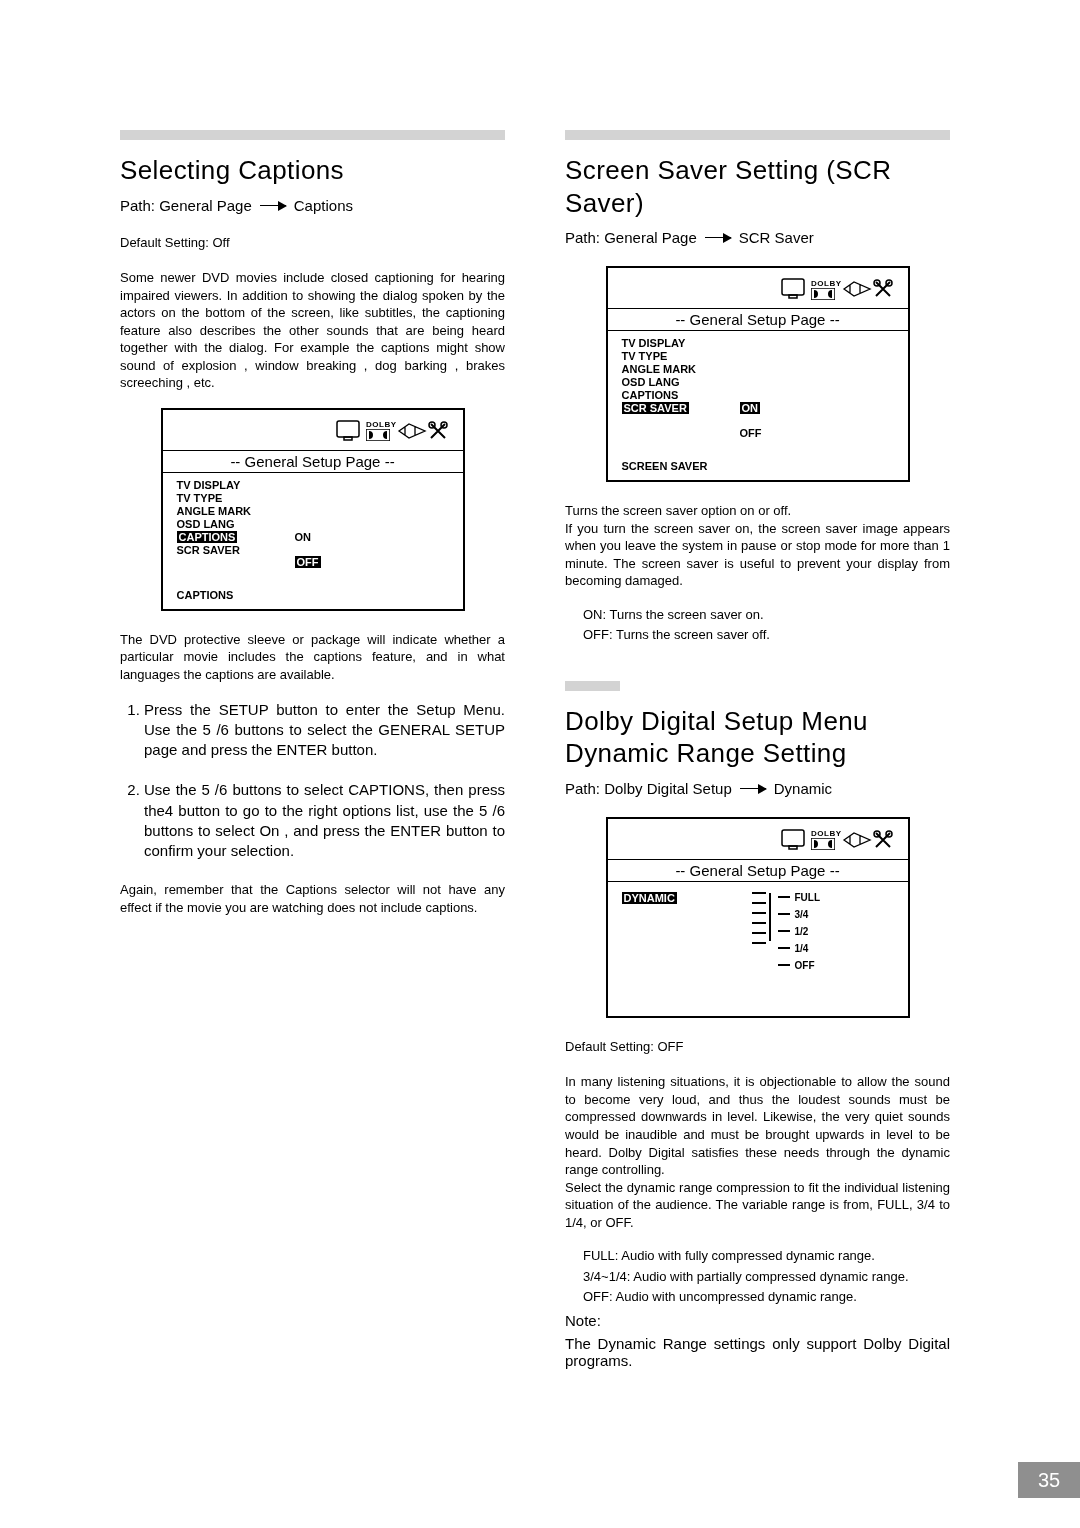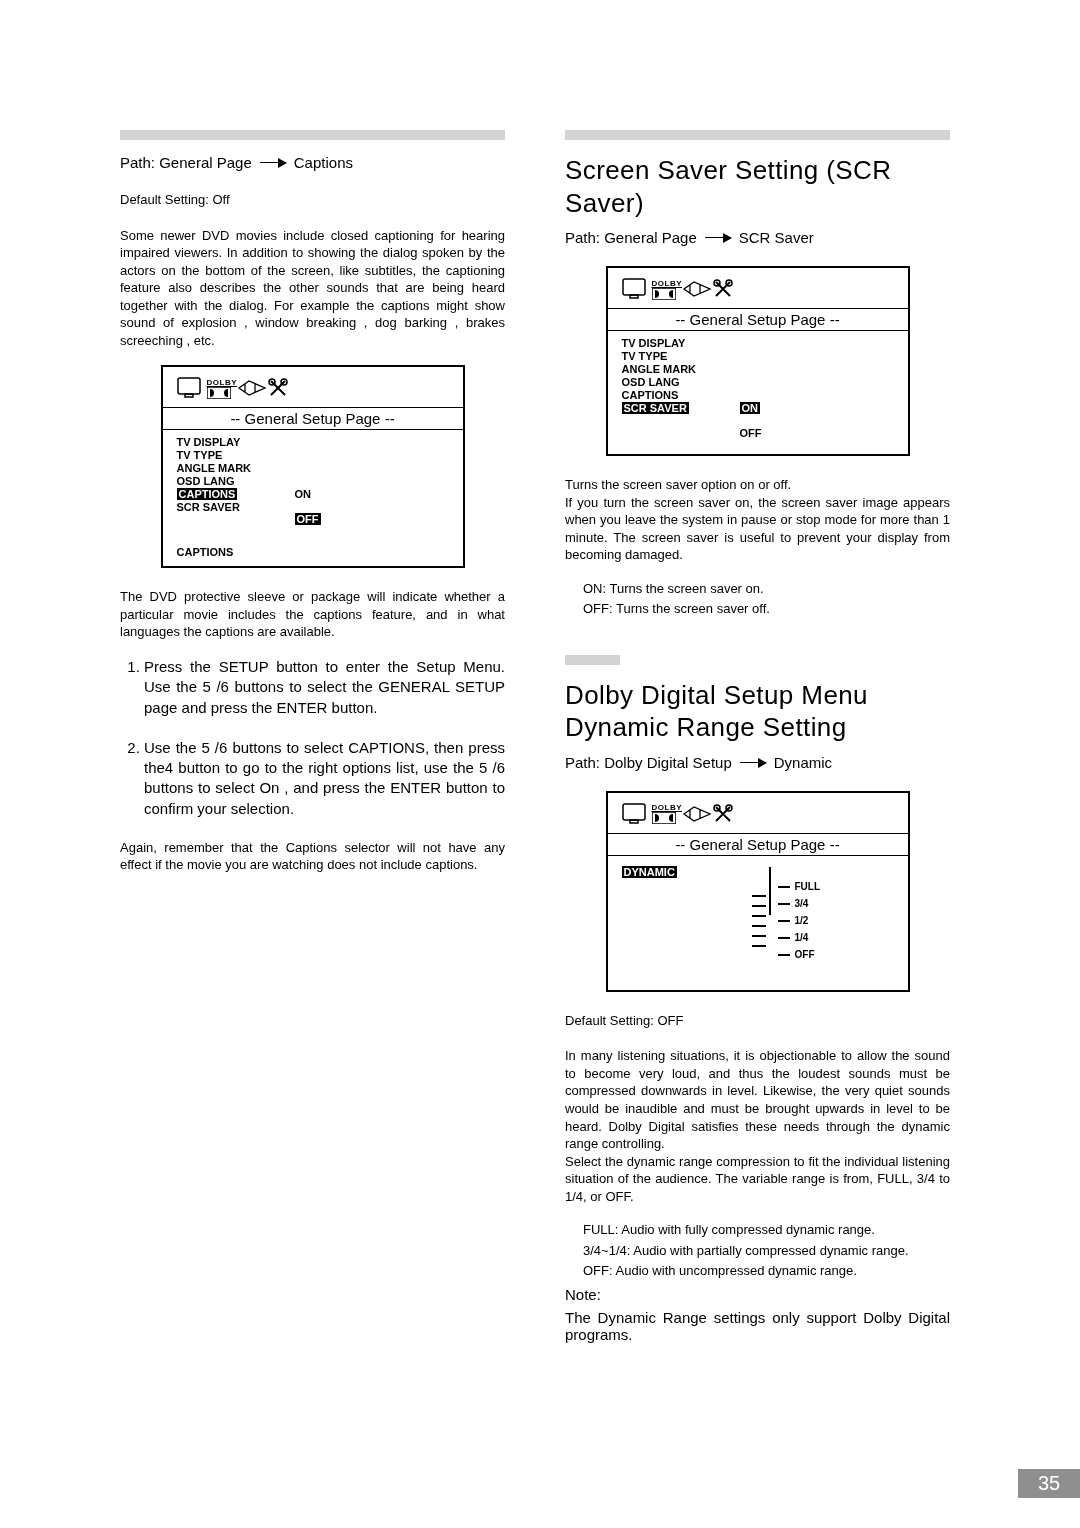--- a/index.html
+++ b/index.html
@@ -20,55 +20,56 @@
   ol li { font-size:15px; line-height:1.35; text-align:justify; margin-bottom:20px; }
   .sub { padding-left:18px; }
   .sub p { margin:0 0 3px 0; }
   .note { font-size:15px; display:flex; gap:6px; margin-top:6px;flex-direction:column; }
   .note-label { white-space:nowrap; }
   .note-body { text-align:justify; }
   .section-gap { height:34px; }
 
   
   .osd { border:2px solid #000; width:300px; margin:8px auto 20px auto; }
-  .osd-icons { display:flex; justify-content:flex-start; align-items:center; padding:6px 14px 4px 14px; height:30px;text-decoration:underline; }
+  .osd-icons { display:flex; justify-content:flex-end; align-items:center; padding:6px 14px 4px 14px; height:30px; }
   .osd-title { text-align:center; font-size:15px; border-top:1.5px solid #000; border-bottom:1.5px solid #000; padding:2px 0; }
   .osd-body { display:flex; font-size:11px; font-weight:700; padding:6px 10px 2px 14px; min-height:92px; }
   .osd-menu { flex:0 0 118px; }
   .osd-menu div { margin-bottom:1px; white-space:nowrap; }
   .osd-sel { background:#000; color:#fff; padding:0 2px; display:inline-block; }
   .osd-opts { flex:1; padding-top:0; }
   .osd-opts div { margin-bottom:13px; display:inline-block; }
   .osd-footer { font-size:11px; font-weight:700; padding:6px 14px 8px 14px; }
   .osd svg { display:block; }
   .opt-pad-4 { padding-top:52px; }
   .opt-pad-5 { padding-top:65px; }
 
   
   .osd-body-dyn { display:flex; font-size:11px; font-weight:700; padding:10px 10px 14px 14px; min-height:110px; }
   .dyn-left { flex:0 0 130px; }
-  .dyn-scale { flex:1; display:flex; gap:12px; align-items:center; position:relative; }
+  .dyn-scale { flex:1; display:flex; gap:12px; align-items:flex-start; position:relative; }
   .ticks { display:flex; flex-direction:column; gap:8px; }
   .tick { width:14px; height:2px; background:#000; }
   .scale-block { display:flex; align-items:flex-start; gap:3px; }
   .labels { display:flex; flex-direction:column; gap:6px; font-size:10px; }
   .labels div { display:flex; align-items:center; gap:5px; }
   .labels .lt { width:12px; height:2px; background:#000; }
   .between-ticks { position:absolute; left:17px; top:1px; width:2px; height:48px; background:#000; }
 
   
-  .pageno { position:absolute; right:0; bottom:30px; width:62px; height:29px; background:#8f8f8f; color:#fff; font-size:20px; display:flex; align-items:center; justify-content:center; }
+  .pageno { position:absolute; right:0; bottom:30px; width:62px; height:36px; background:#8f8f8f; color:#fff; font-size:20px; display:flex; align-items:center; justify-content:center; }
 </style>
 </head>
 <body>
 
 <div class="page">
 
   <div class="col col-left">
     <div class="rule"></div>
+    <h2>Selecting Captions</h2>
     <div class="path">
       <span>Path: General Page</span>
       <span class="arrow"></span>
       <span>Captions</span>
     </div>
     <p style="margin-bottom:18px;">Default Setting: Off</p>
     <p>Some newer DVD movies include closed captioning for hearing impaired viewers. In addition to showing the dialog spoken by the actors on the bottom of the screen, like subtitles, the captioning feature also describes the other sounds that are being heard together with the dialog. For example the captions might show  sound of explosion ,  window breaking ,  dog barking ,  brakes screeching , etc.</p>
 
     <div class="osd">
       <div class="osd-icons">
@@ -157,20 +158,21 @@
           <div>ANGLE MARK</div>
           <div>OSD LANG</div>
           <div>CAPTIONS</div>
           <div><span class="osd-sel">SCR SAVER</span></div>
         </div>
         <div class="osd-opts opt-pad-5">
           <div><span class="osd-sel">ON</span></div><br>
           <div>OFF</div>
         </div>
       </div>
+      <div class="osd-footer">SCREEN SAVER</div>
     </div>
 
     <p style="margin-bottom:0;">Turns the screen saver option on or off.</p>
     <p>If you turn the screen saver on, the screen saver image appears when you leave the system in pause or stop mode for more than 1 minute. The screen saver is useful to prevent your display from becoming damaged.</p>
     <div class="sub">
       <p>ON: Turns the screen saver on.</p>
       <p>OFF: Turns the screen saver off.</p>
     </div>
 
     <div class="section-gap"></div>

